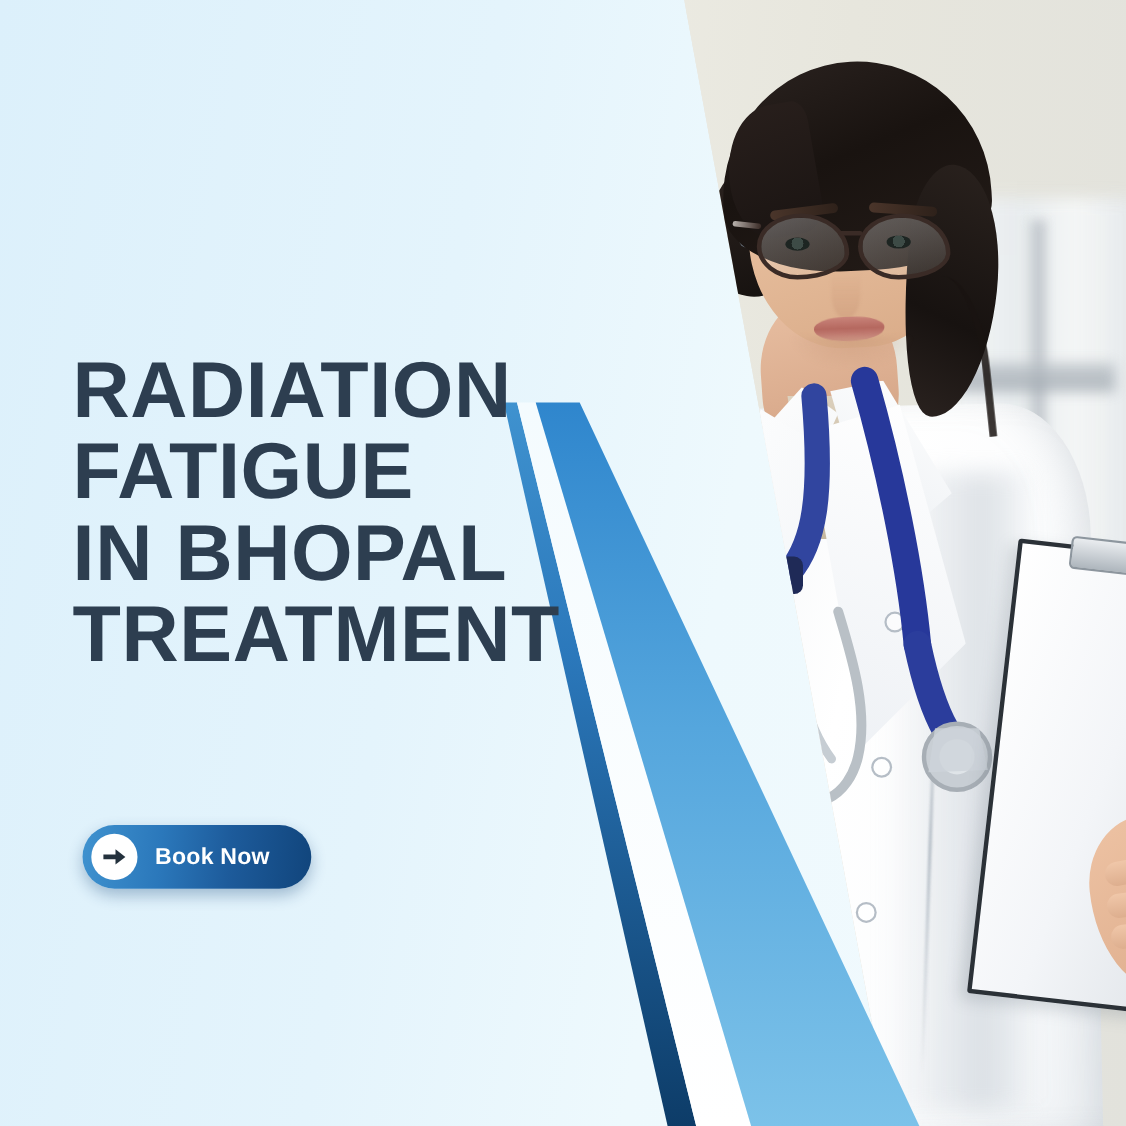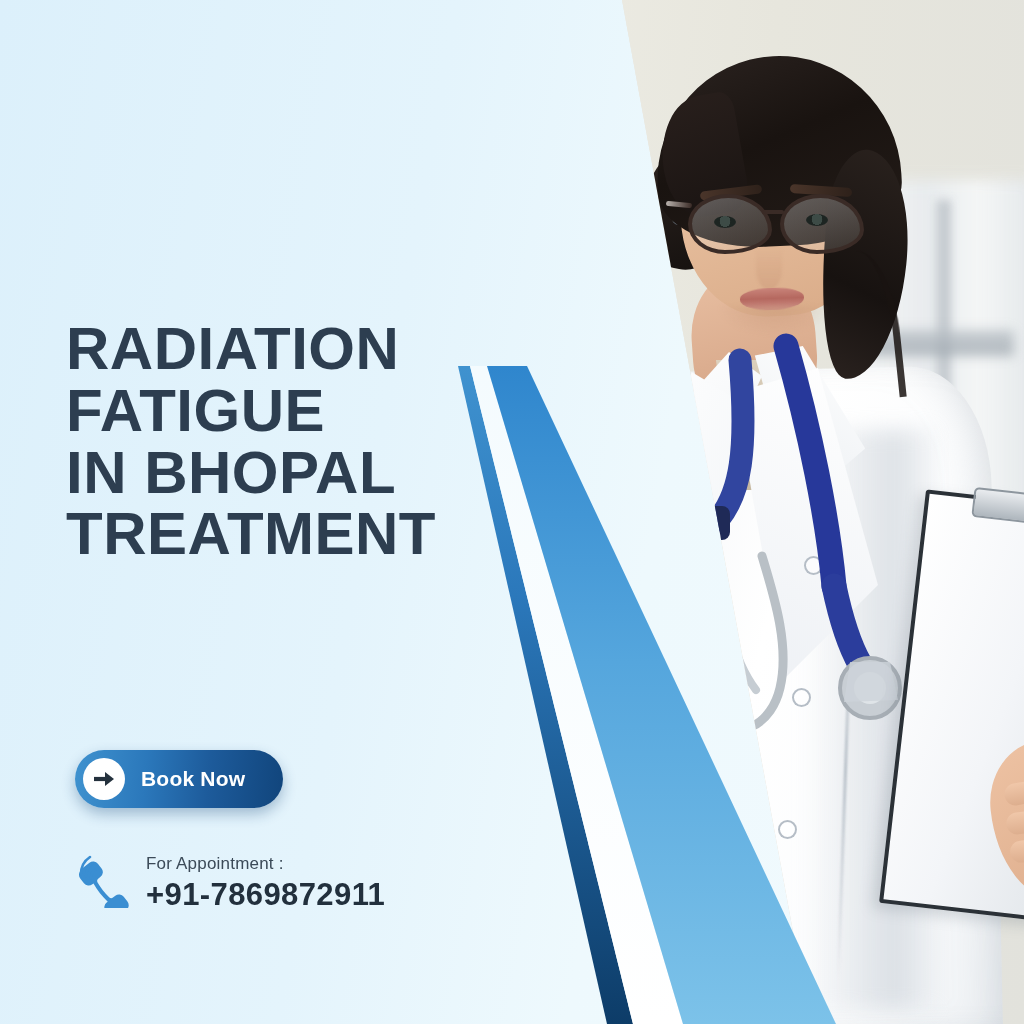--- a/index.html
+++ b/index.html
@@ -250,21 +250,21 @@
     background:linear-gradient(180deg,#ffffff,#f2f5f7);
     transform:rotate(-3deg);
   }
 
   
   .stripe{position:absolute;top:0;left:0;width:1024px;height:1024px;pointer-events:none;}
 
   
   .headline{
     position:absolute;left:66px;top:318px;width:400px;
-    font-size:60px;line-height:1.03;font-weight:800;letter-spacing:.5px;
+    font-size:72px;line-height:1.03;font-weight:800;letter-spacing:.5px;
     color:#2d3e50;
     text-transform:uppercase;
   }
   .headline span{display:block;white-space:nowrap;}
 
   .cta{
     position:absolute;left:75px;top:750px;width:208px;height:58px;
     border:none;border-radius:29px;cursor:pointer;padding:0;
     background:linear-gradient(95deg,#3f92cf 0%,#2b78bb 34%,#1d5b9b 64%,#11457c 100%);
     box-shadow:0 6px 14px rgba(20,70,120,.33);
@@ -404,35 +404,14 @@
   <button class="cta">
     <span class="cta-circle">
       <svg width="24" height="20" viewBox="0 0 24 20" aria-hidden="true">
         <path d="M2 10 H15" stroke="#24313d" stroke-width="4.2" stroke-linecap="butt"></path>
         <path d="M13 3 L22 10 L13 17 Z" fill="#24313d"></path>
       </svg>
     </span>
     <span class="cta-label">Book Now</span>
   </button>
 
-  <div class="appt">
-    <span>
-      <svg width="58" height="56" viewBox="0 0 58 56" aria-hidden="true">
-        <g transform="rotate(-38 29 28)">
-          <path d="M18 6 h11 a6 6 0 0 1 6 6 v6 a6 6 0 0 1 -6 6 h-3 c-1.6 0 -2.6 1.2 -2.8 2.6
-                   c-0.9 6.6 -0.9 12.2 0 18.8 c0.2 1.4 1.2 2.6 2.8 2.6 h3 a6 6 0 0 1 6 6 v6
-                   a6 6 0 0 1 -6 6 h-11 a6 6 0 0 1 -6 -6 v-6 a6 6 0 0 1 6 -6 h1.4
-                   c-1.1 -7.8 -1.1 -15.4 0 -23.2 h-1.4 a6 6 0 0 1 -6 -6 v-6 a6 6 0 0 1 6 -6 z" fill="#3a8ed2"></path>
-        </g>
-        <g fill="none" stroke="#3a8ed2" stroke-width="2.6" stroke-linecap="round">
-          <path d="M7 22 C7 15 10 9 16 5"></path>
-          <path d="M12 24 C12 19 14 14.5 18.5 11.5"></path>
-          <path d="M17 26 C17 22.8 18.4 20 21 18"></path>
-        </g>
-      </svg>
-    </span>
-    <span class="appt-texts">
-      <span class="appt-label">For Appointment :</span>
-      <span class="appt-phone">+91-7869872911</span>
-    </span>
-  </div>
 
 </div>
 
 </body></html>

